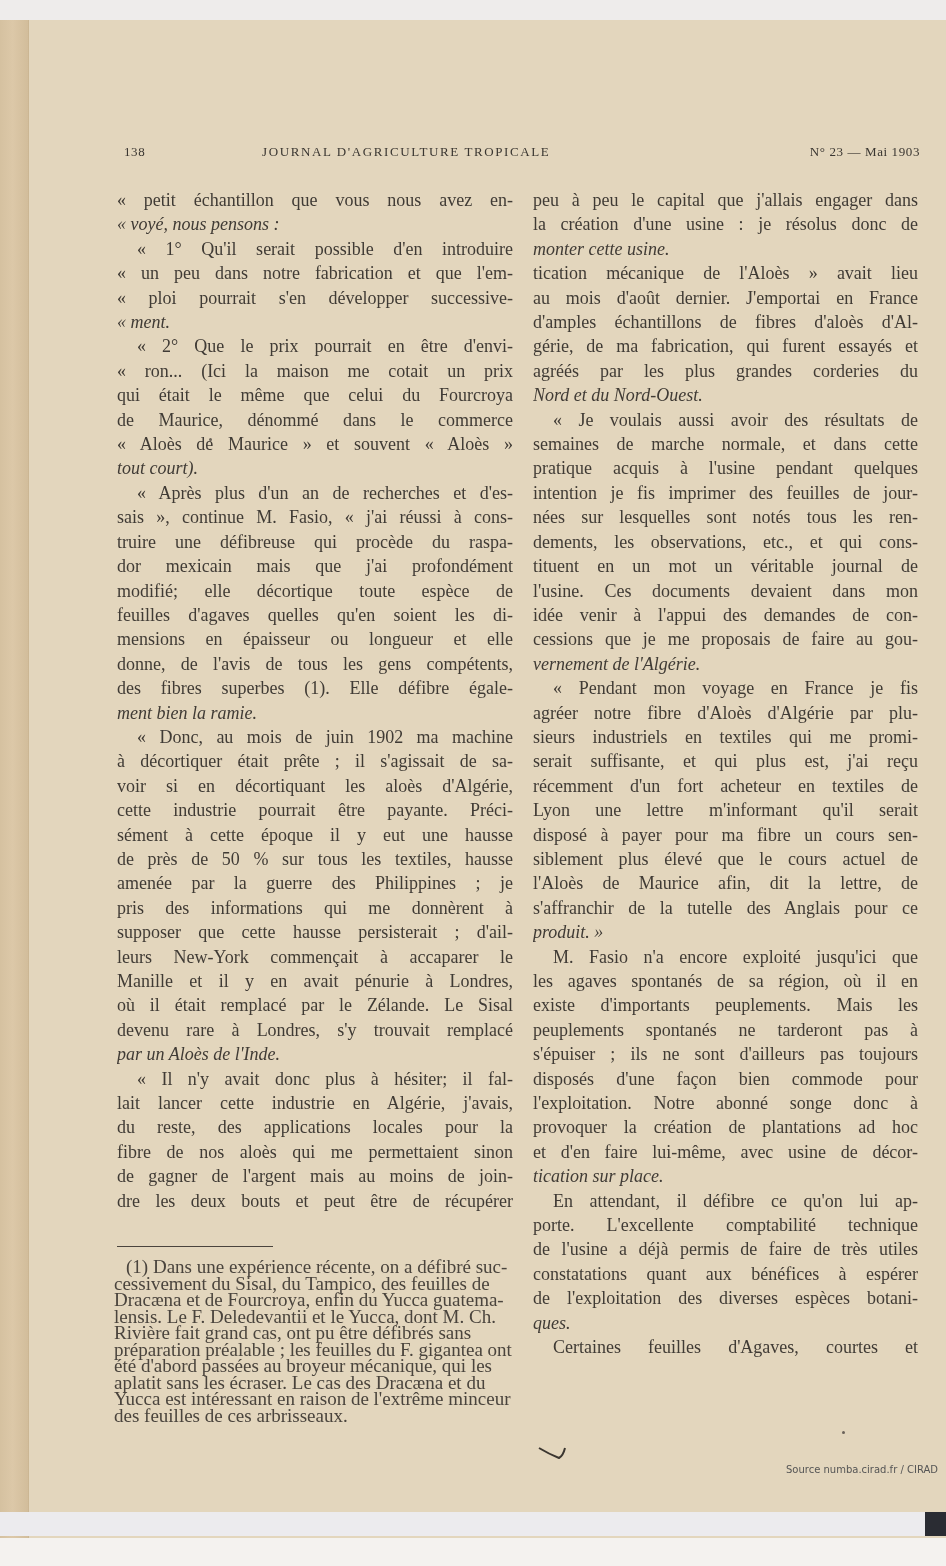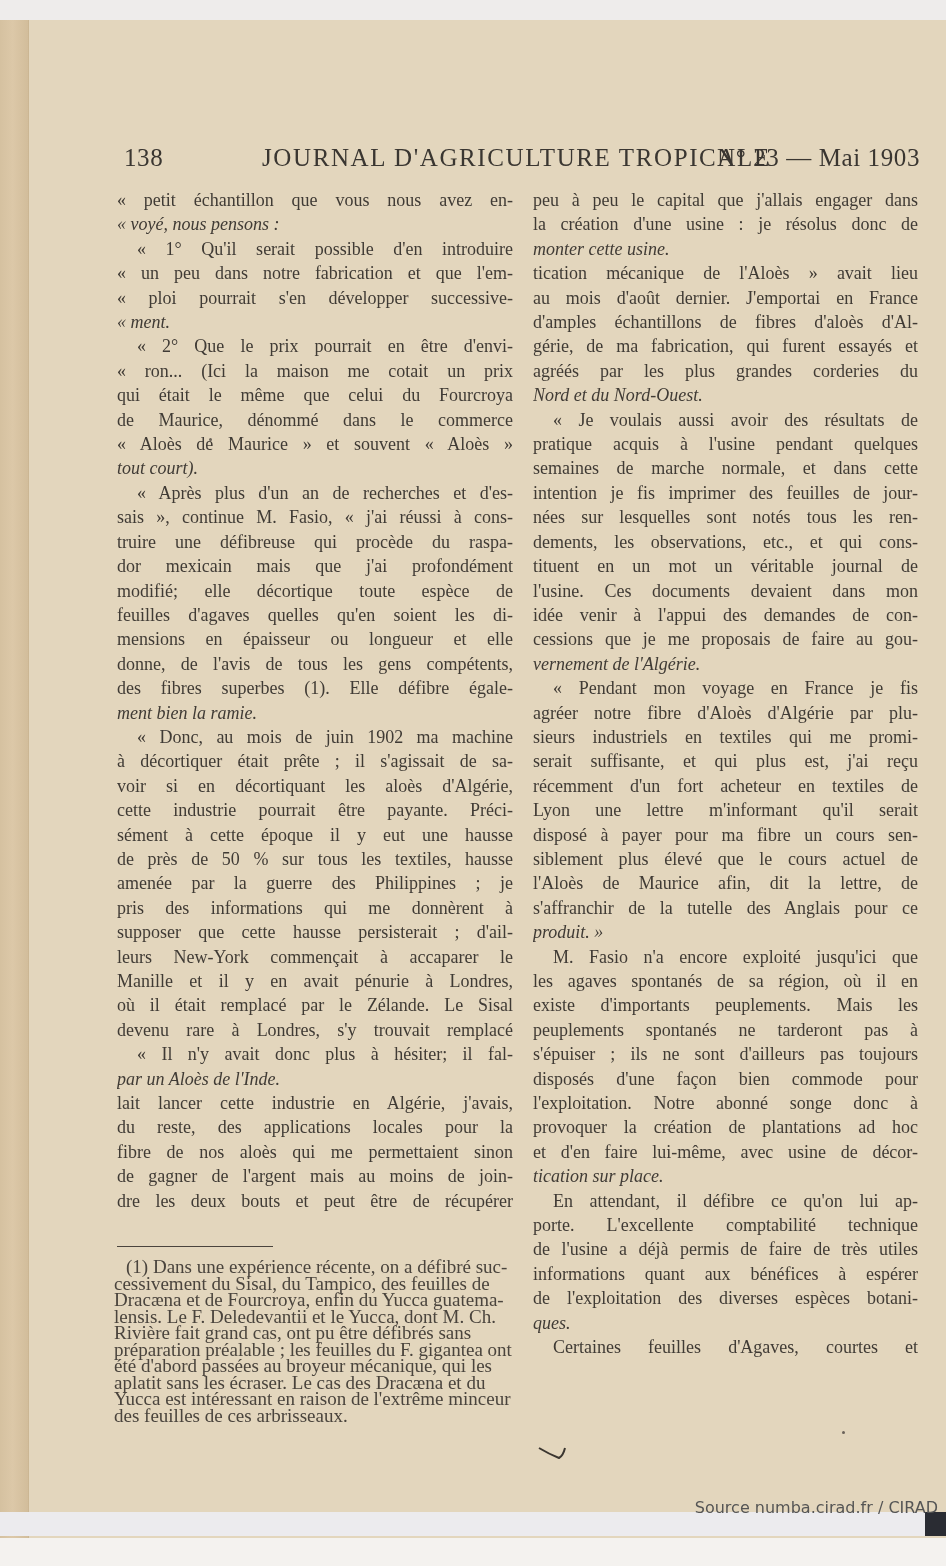--- a/index.html
+++ b/index.html
@@ -2,35 +2,35 @@
 <html><head>
 <meta charset="utf-8">
 <style>
   html, body { margin:0; padding:0; }
   body { width:946px; height:1566px; background:#f4f2ef; position:relative; overflow:hidden; font-family:"Liberation Serif", serif; }
   .topstrip { position:absolute; left:0; top:0; width:946px; height:20px; background:#eeeceb; }
   .page { position:absolute; left:0; top:20px; width:946px; height:1518px; background:#e3d6bd; }
   .spine { position:absolute; left:0; top:20px; width:28px; height:1518px; background:linear-gradient(90deg,#d5c1a0 0%,#dcc8a8 45%,#d2bd9b 100%); border-right:1px solid #cbb693; }
   .bottomstrip { position:absolute; left:0; top:1512px; width:946px; height:24px; background:#ecebee; }
   .bottomcorner { position:absolute; left:925px; top:1512px; width:21px; height:24px; background:#2a2c33; }
-  .header { position:absolute; top:142px; left:124px; width:796px; height:28px; color:#3a3631; font-size:25px; letter-spacing:0.6px; }
+  .header { position:absolute; top:142px; left:124px; width:796px; height:28px; color:#3a3631; font-size:13px; letter-spacing:0.6px; }
   .header .pg { position:absolute; left:0; top:2px; }
   .header .title { position:absolute; left:138px; top:2px; letter-spacing:1.6px; }
   .header .issue { position:absolute; right:0; top:2px; }
   .col { position:absolute; color:#403b35; font-size:18px; line-height:24.4px; text-align:justify; }
   .col-left { left:117px; top:188px; width:396px; }
   .col-right { left:533px; top:188px; width:385px; }
   .col .ln { display:block; text-align:justify; text-align-last:justify; white-space:nowrap; overflow:hidden; }
   .col .last { text-align-last:left;font-style:italic; }
   .rule { position:absolute; left:117px; top:1246px; width:156px; height:1px; background:#4a443d; }
   .foot { position:absolute; left:114px; top:1259px; width:288px; color:#4a443d; font-size:19px; line-height:16.5px; }
   .foot .ln { display:block; white-space:nowrap; text-align-last:justify; text-align:justify; }
   .foot .last { text-align-last:left; }
   .squiggle { position:absolute; left:537px; top:1438px; width:40px; height:24px; }
-  .source { position:absolute; right:8px; top:1498px; color:#555; font-family:"DejaVu Sans", sans-serif; font-size:16px; }
+  .source { position:absolute; right:8px; top:1464px; color:#555; font-family:"DejaVu Sans", sans-serif; font-size:10px; }
   .dot { position:absolute; width:3px; height:3px; background:#6a6259; border-radius:50%; }
 </style>
 </head>
 <body>
 
 <div class="topstrip"></div>
 <div class="page"></div>
 <div class="spine"></div>
 
 <div class="header">
@@ -68,22 +68,22 @@
   <span class="ln">cette industrie pourrait être payante. Préci-</span>
   <span class="ln">sément à cette époque il y eut une hausse</span>
   <span class="ln">de près de 50 % sur tous les textiles, hausse</span>
   <span class="ln">amenée par la guerre des Philippines ; je</span>
   <span class="ln">pris des informations qui me donnèrent à</span>
   <span class="ln">supposer que cette hausse persisterait ; d'ail-</span>
   <span class="ln">leurs New-York commençait à accaparer le</span>
   <span class="ln">Manille et il y en avait pénurie à Londres,</span>
   <span class="ln">où il était remplacé par le Zélande. Le Sisal</span>
   <span class="ln">devenu rare à Londres, s'y trouvait remplacé</span>
+  <span class="ln last">par un Aloès de l'Inde.</span>
   <span class="ln" style="padding-left:20px">« Il n'y avait donc plus à hésiter; il fal-</span>
-  <span class="ln last">par un Aloès de l'Inde.</span>
   <span class="ln">lait lancer cette industrie en Algérie, j'avais,</span>
   <span class="ln">du reste, des applications locales pour la</span>
   <span class="ln">fibre de nos aloès qui me permettaient sinon</span>
   <span class="ln">de gagner de l'argent mais au moins de join-</span>
   <span class="ln">dre les deux bouts et peut être de récupérer</span>
 </div>
 
 <div class="rule"></div>
 
 <div class="foot">
@@ -103,22 +103,22 @@
   <span class="ln">peu à peu le capital que j'allais engager dans</span>
   <span class="ln">la création d'une usine : je résolus donc de</span>
   <span class="ln last">monter cette usine.</span>
   <span class="ln">tication mécanique de l'Aloès » avait lieu</span>
   <span class="ln">au mois d'août dernier. J'emportai en France</span>
   <span class="ln">d'amples échantillons de fibres d'aloès d'Al-</span>
   <span class="ln">gérie, de ma fabrication, qui furent essayés et</span>
   <span class="ln">agréés par les plus grandes corderies du</span>
   <span class="ln last">Nord et du Nord-Ouest.</span>
   <span class="ln" style="padding-left:20px">« Je voulais aussi avoir des résultats de</span>
+  <span class="ln">semaines de marche normale, et dans cette</span>
   <span class="ln">pratique acquis à l'usine pendant quelques</span>
-  <span class="ln">semaines de marche normale, et dans cette</span>
   <span class="ln">intention je fis imprimer des feuilles de jour-</span>
   <span class="ln">nées sur lesquelles sont notés tous les ren-</span>
   <span class="ln">dements, les observations, etc., et qui cons-</span>
   <span class="ln">tituent en un mot un véritable journal de</span>
   <span class="ln">l'usine. Ces documents devaient dans mon</span>
   <span class="ln">idée venir à l'appui des demandes de con-</span>
   <span class="ln">cessions que je me proposais de faire au gou-</span>
   <span class="ln last">vernement de l'Algérie.</span>
   <span class="ln" style="padding-left:20px">« Pendant mon voyage en France je fis</span>
   <span class="ln">agréer notre fibre d'Aloès d'Algérie par plu-</span>
@@ -137,21 +137,21 @@
   <span class="ln">peuplements spontanés ne tarderont pas à</span>
   <span class="ln">s'épuiser ; ils ne sont d'ailleurs pas toujours</span>
   <span class="ln">disposés d'une façon bien commode pour</span>
   <span class="ln">l'exploitation. Notre abonné songe donc à</span>
   <span class="ln">provoquer la création de plantations ad hoc</span>
   <span class="ln">et d'en faire lui-même, avec usine de décor-</span>
   <span class="ln last">tication sur place.</span>
   <span class="ln" style="padding-left:20px">En attendant, il défibre ce qu'on lui ap-</span>
   <span class="ln">porte. L'excellente comptabilité technique</span>
   <span class="ln">de l'usine a déjà permis de faire de très utiles</span>
-  <span class="ln">informations quant aux bénéfices à espérer</span>
+  <span class="ln">constatations quant aux bénéfices à espérer</span>
   <span class="ln">de l'exploitation des diverses espèces botani-</span>
   <span class="ln last">ques.</span>
   <span class="ln" style="padding-left:20px">Certaines feuilles d'Agaves, courtes et</span>
 </div>
 
 <svg class="squiggle" viewBox="0 0 40 24">
   <path d="M2 10 Q 12 16 22 20 Q 26 18 28 10" stroke="#3b3630" stroke-width="2" fill="none"></path>
 </svg>
 
 <div class="dot" style="left:209px;top:438px"></div>

